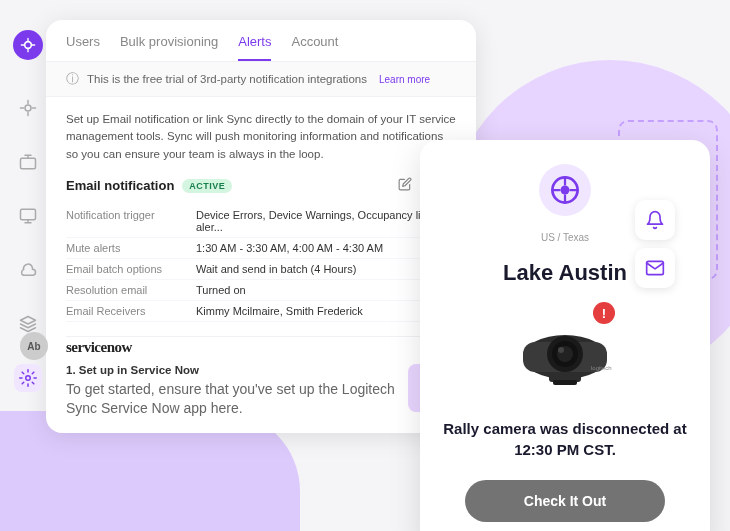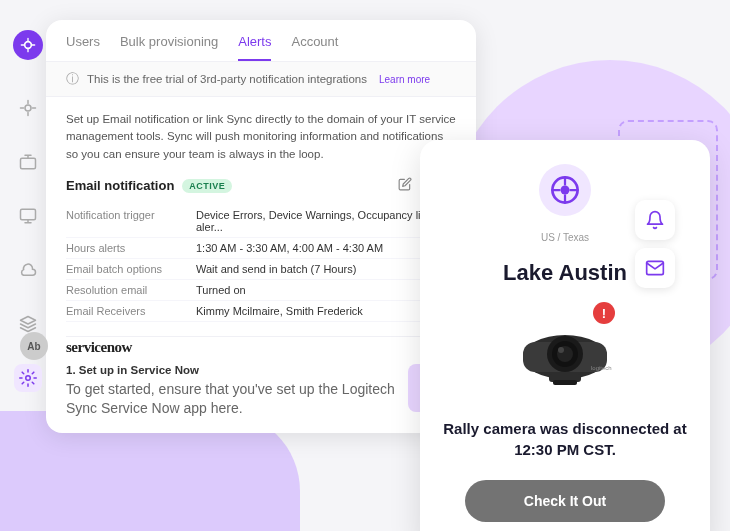--- a/index.html
+++ b/index.html
@@ -516,26 +516,26 @@
         <div class="toggle"></div>
       </div>
     </div>
 
     <div class="info-table">
       <div class="info-row">
         <span class="info-label">Notification trigger</span>
         <span class="info-value">Device Errors, Device Warnings, Occupancy limit aler...</span>
       </div>
       <div class="info-row">
-        <span class="info-label">Hours alerts</span>
+        <span class="info-label">Mute alerts</span>
         <span class="info-value">1:30 AM - 3:30 AM, 4:00 AM - 4:30 AM</span>
       </div>
       <div class="info-row">
         <span class="info-label">Email batch options</span>
-        <span class="info-value">Wait and send in batch (7 Hours)</span>
+        <span class="info-value">Wait and send in batch (4 Hours)</span>
       </div>
       <div class="info-row">
         <span class="info-label">Resolution email</span>
         <span class="info-value">Turned on</span>
       </div>
       <div class="info-row">
         <span class="info-label">Email Receivers</span>
         <span class="info-value">Kimmy Mcilmaire, Smith Frederick</span>
       </div>
     </div>

